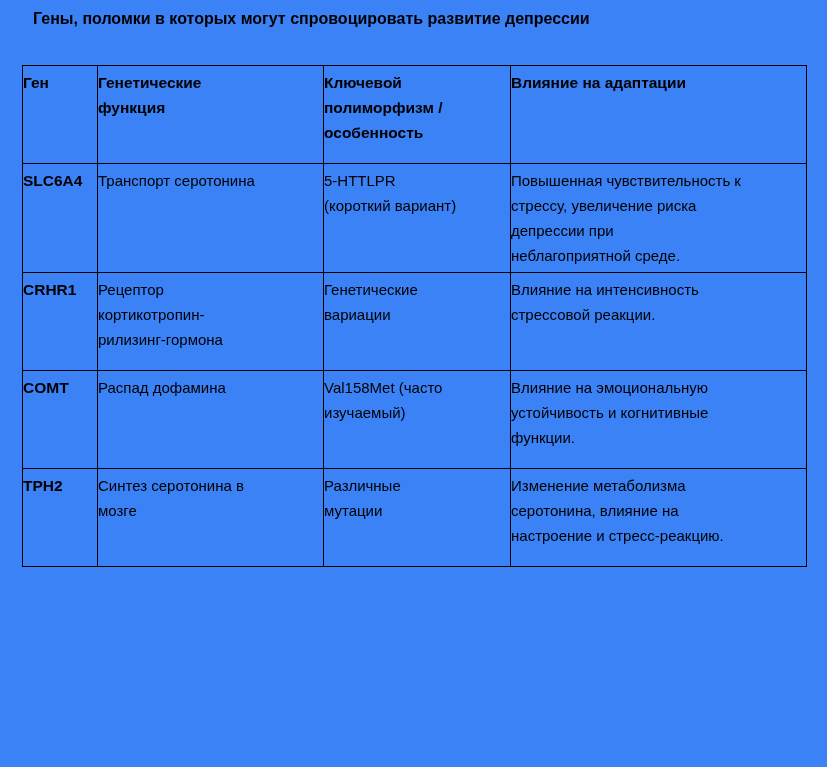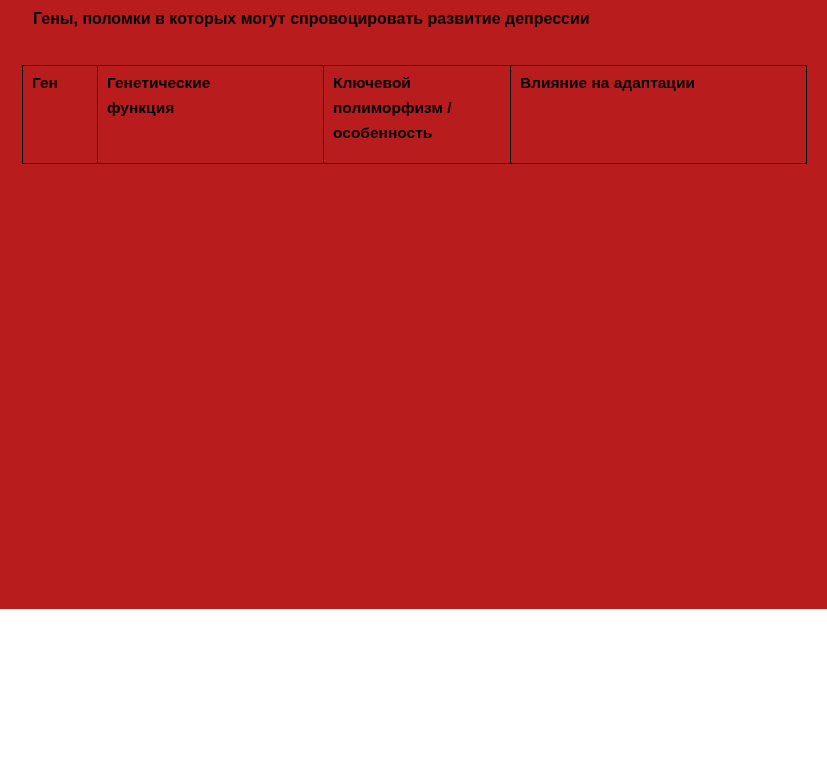--- a/index.html
+++ b/index.html
@@ -8,22 +8,22 @@
     background: #ffffff;
     width: 827px;
     height: 767px;
     overflow: hidden;
     font-family: "Liberation Sans", "DejaVu Sans", sans-serif;
     color: #000000;
   }
   .page {
     position: relative;
     width: 827px;
-    height: 609px;
-    background: #b91c1c;
+    height: 767px;
+    background: #3b82f6;
   }
   .doc-title {
     position: absolute;
     left: 33px;
     top: 8px;
     font-size: 16px;
     font-weight: bold;
     line-height: 22px;
     white-space: nowrap;
   }
@@ -38,21 +38,21 @@
   table.genes col.c1 { width: 75px; }
   table.genes col.c2 { width: 226px; }
   table.genes col.c3 { width: 187px; }
   table.genes col.c4 { width: 296px; }
   table.genes tr { height: 98px; }
   table.genes th,
   table.genes td {
     border: 1px solid #000000;
     vertical-align: top;
     text-align: left;
-    padding: 4px 8px 4px 9px;
+    padding: 4px 8px 4px 0;
     font-size: 15px;
     line-height: 25px;
     white-space: pre-line;
     overflow: hidden;
   }
   table.genes th {
     font-weight: bold;
     font-size: 15.5px;
   }
   table.genes td.gene-cell {
@@ -79,16 +79,55 @@
         <th>Ген</th>
         <th>Генетические
 функция</th>
         <th>Ключевой
 полиморфизм /
 особенность</th>
         <th>Влияние на адаптации</th>
       </tr>
     </thead>
     <tbody>
+      <tr>
+        <td class="gene-cell">SLC6A4</td>
+        <td>Транспорт серотонина</td>
+        <td>5-HTTLPR
+(короткий вариант)</td>
+        <td>Повышенная чувствительность к
+стрессу, увеличение риска
+депрессии при
+неблагоприятной среде.</td>
+      </tr>
+      <tr>
+        <td class="gene-cell">CRHR1</td>
+        <td>Рецептор
+кортикотропин-
+рилизинг-гормона</td>
+        <td>Генетические
+вариации</td>
+        <td>Влияние на интенсивность
+стрессовой реакции.</td>
+      </tr>
+      <tr>
+        <td class="gene-cell">COMT</td>
+        <td>Распад дофамина</td>
+        <td>Val158Met (часто
+изучаемый)</td>
+        <td>Влияние на эмоциональную
+устойчивость и когнитивные
+функции.</td>
+      </tr>
+      <tr>
+        <td class="gene-cell">TPH2</td>
+        <td>Синтез серотонина в
+мозге</td>
+        <td>Различные
+мутации</td>
+        <td>Изменение метаболизма
+серотонина, влияние на
+настроение и стресс-реакцию.</td>
+      </tr>
     </tbody>
   </table>
 
 </div>
 
 </body></html>

